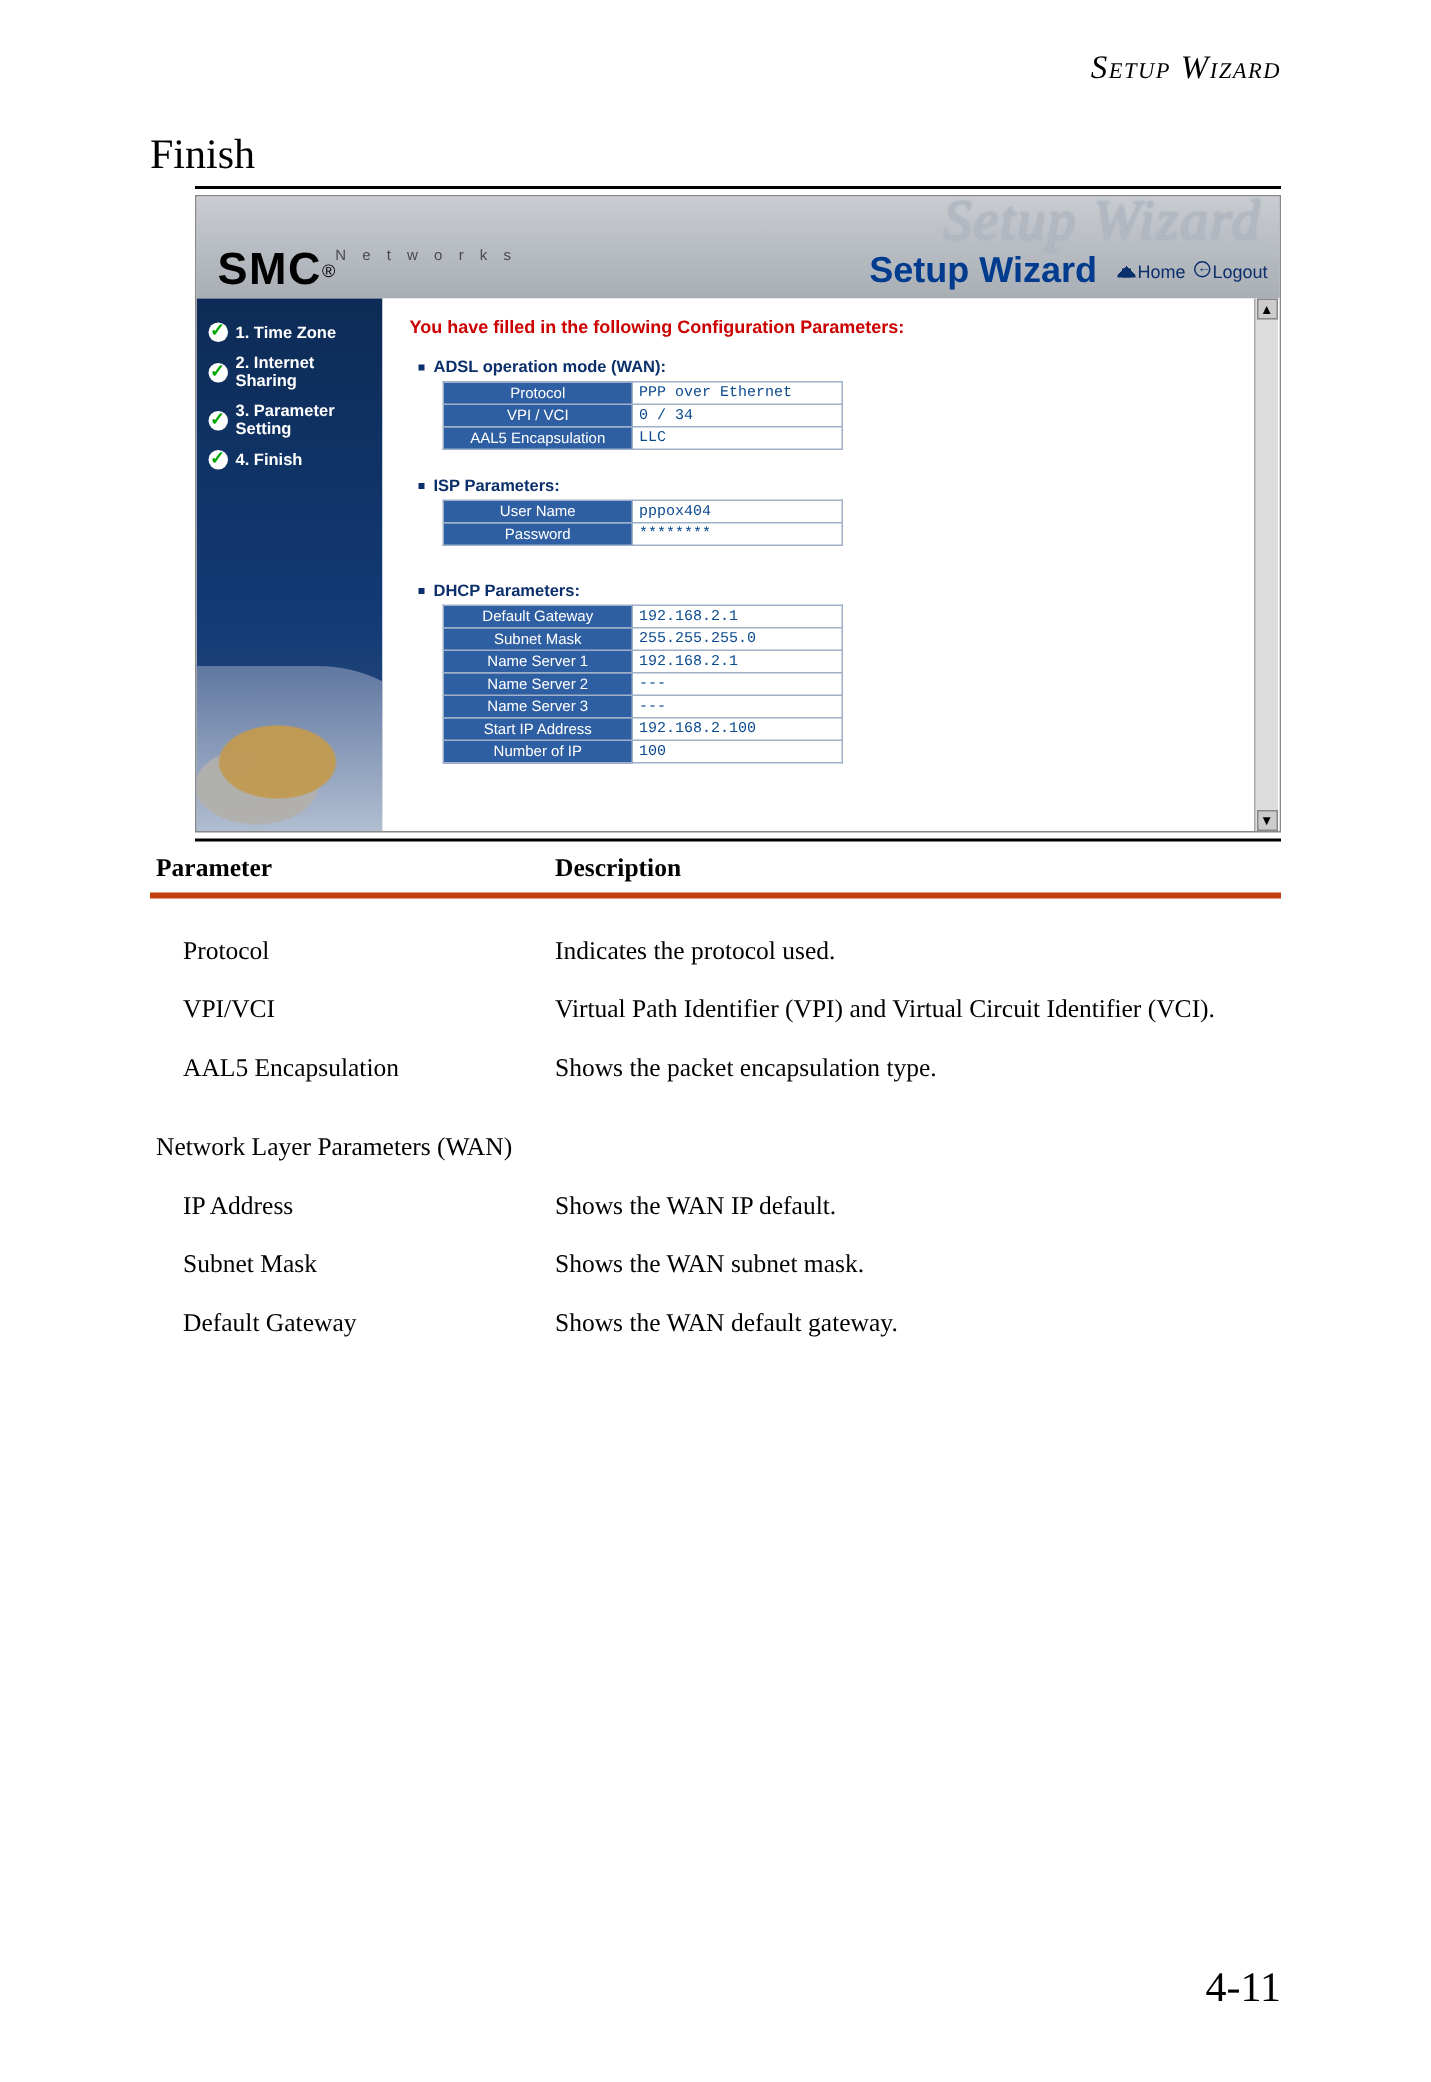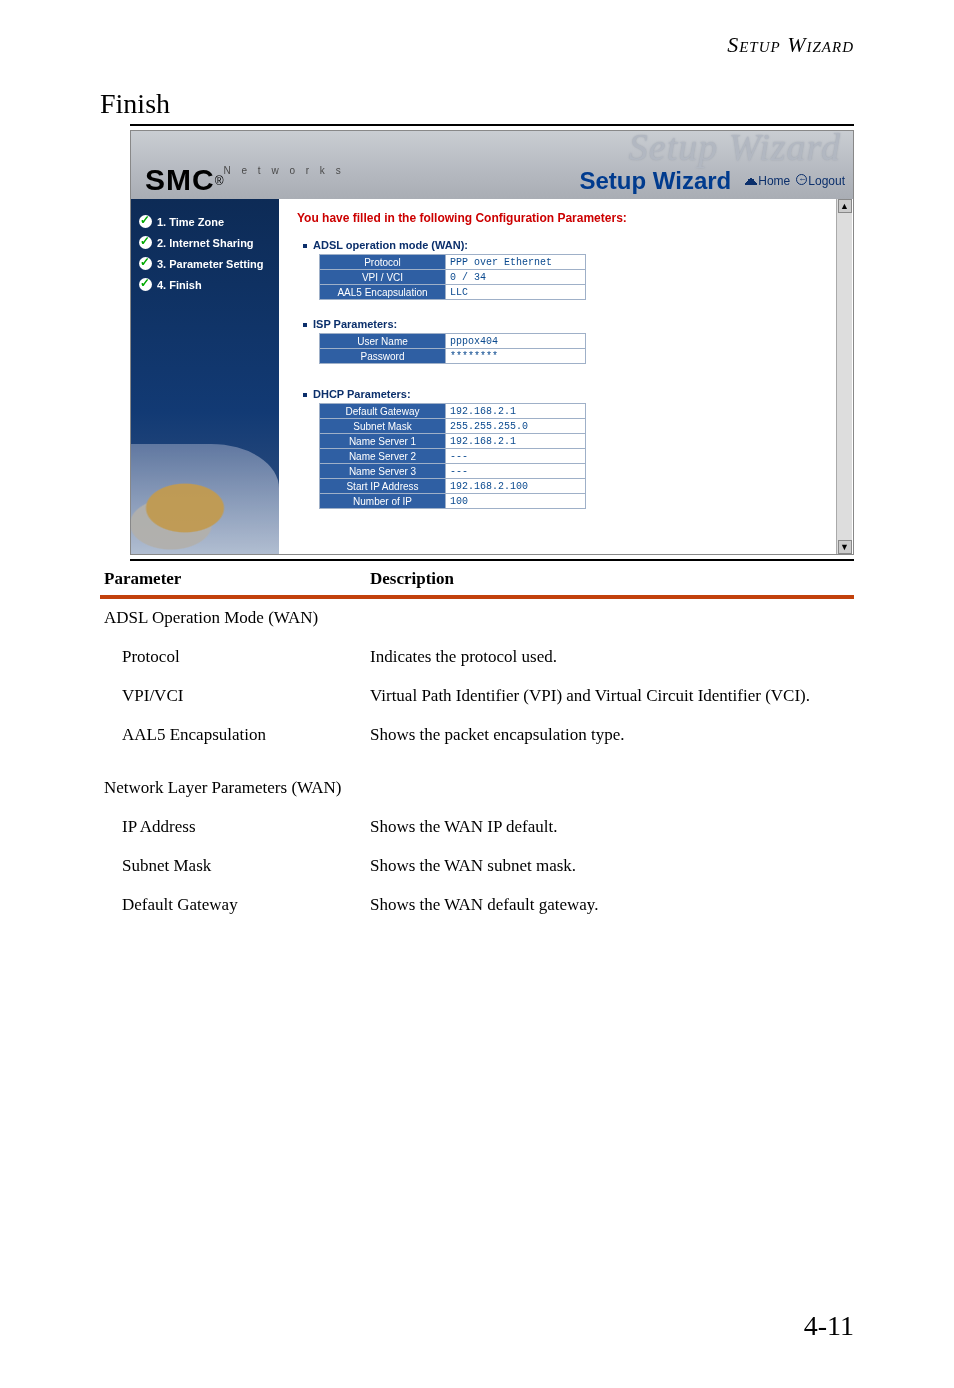--- a/index.html
+++ b/index.html
@@ -71,21 +71,21 @@
       linear-gradient(#0b2f6b,#0b2f6b) 3px 5px/6px 6px no-repeat,
       conic-gradient(from 45deg at 50% 30%, transparent 0 90deg, #0b2f6b 0 180deg, transparent 0);
   }
   .logout-icon {
     display:inline-block;width:11px;height:11px;border:1px solid #0b2f6b;border-radius:50%;
     position:relative;
   }
   .logout-icon::after{content:"←";position:absolute;left:1px;top:-2px;font-size:9px;color:#0b2f6b;}
   .body-row { display:flex; min-height: 355px; background:#fff; }
   .sidebar {
-    width: 148px;
+    width: 124px;
     background: linear-gradient(180deg,#0d2b56 0%, #123a74 60%, #3a5682 100%);
     color:#fff;
     padding: 12px 0 0 0;
     position:relative;
   }
   .step { display:flex; align-items:center; gap:5px; padding:4px 6px 4px 8px; font-size:11px; font-weight:bold;}
   .check {
     display:inline-block;width:13px;height:13px;border-radius:50%;background:#fff;position:relative;flex-shrink:0;
   }
   .check::after{
@@ -256,21 +256,20 @@
   </div>
 </div>
 
 <div class="doc-table-wrap">
   <div class="doc-head-row">
     <div class="col-param">Parameter</div>
     <div class="col-desc">Description</div>
   </div>
 
   <div class="doc-row">
-      <div class="p">ADSL Operation Mode (WAN)</div>
       <div class="d"></div>
     </div>
   <div class="doc-row indent">
       <div class="p">Protocol</div>
       <div class="d">Indicates the protocol used.</div>
     </div>
   <div class="doc-row indent">
       <div class="p">VPI/VCI</div>
       <div class="d">Virtual Path Identifier (VPI) and Virtual Circuit Identifier (VCI).</div>
     </div>

